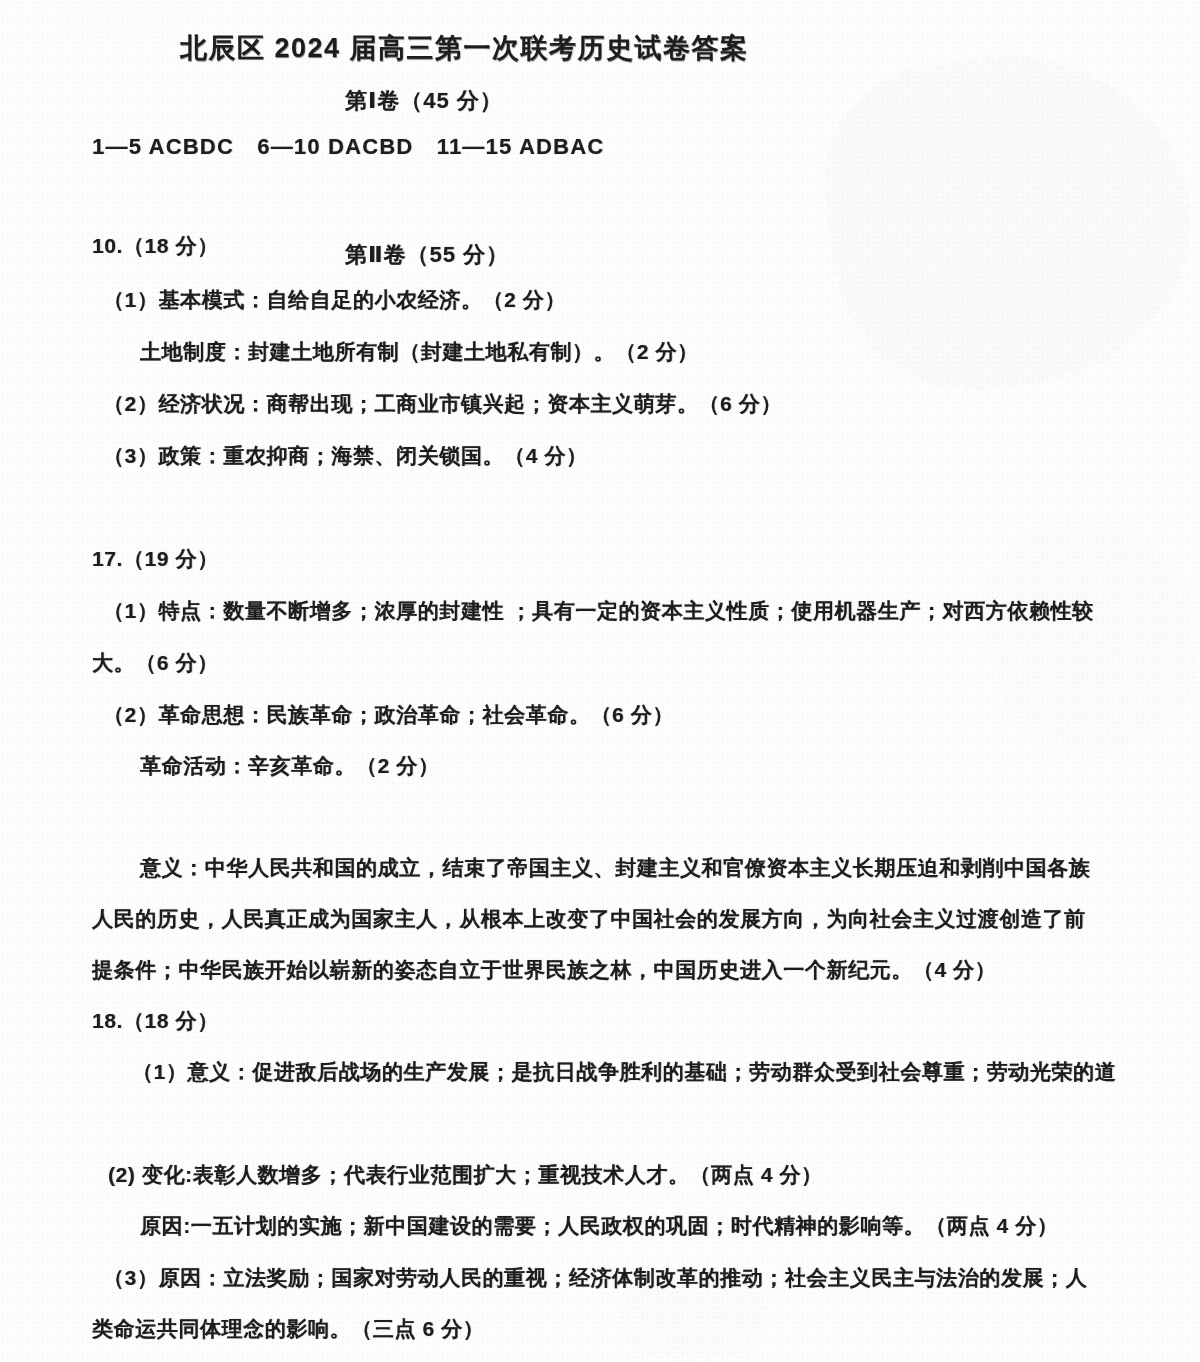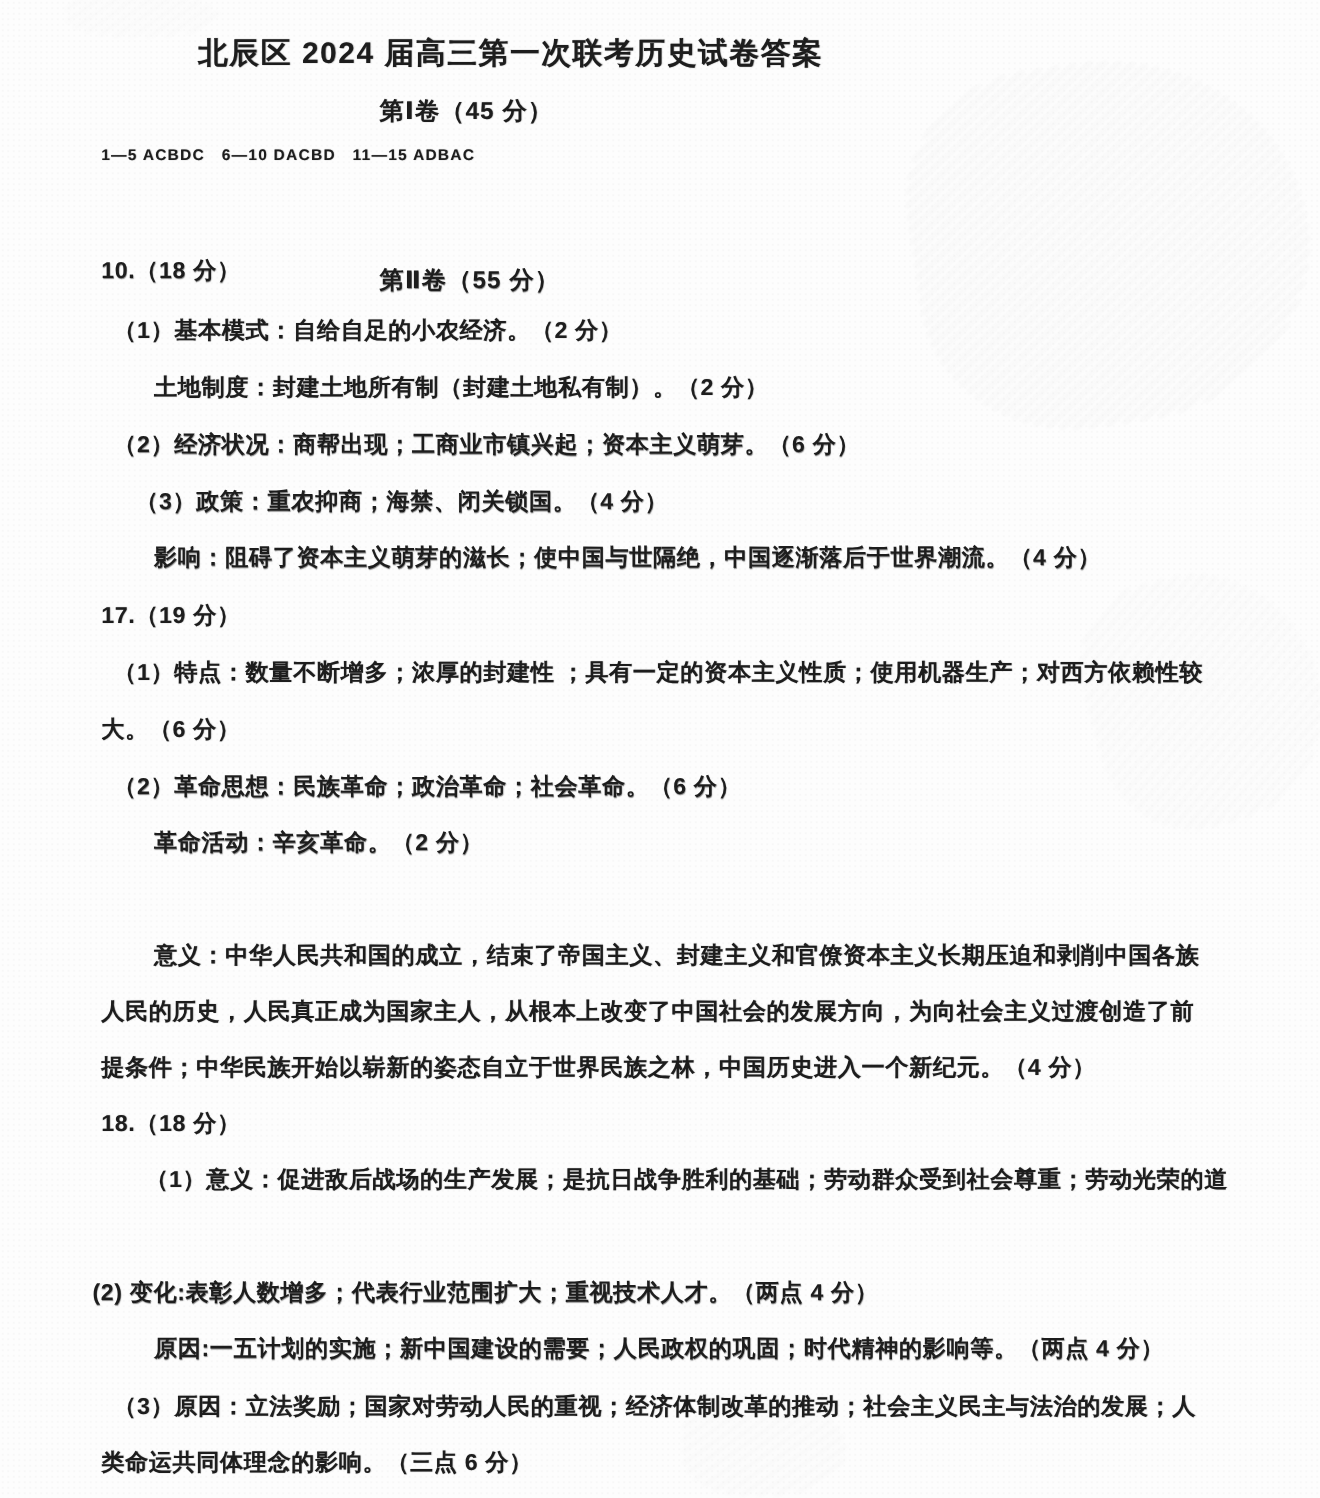--- a/index.html
+++ b/index.html
@@ -56,21 +56,21 @@
   .title {
     font-size: 27px;
     letter-spacing: 1.5px;
     text-shadow: 0.5px 0.5px 1px rgba(25,25,25,0.6);
   }
   .heading {
     font-size: 22px;
     letter-spacing: 1px;
   }
   .mcq {
-    font-size: 14px;
+    font-size: 22px;
     letter-spacing: 1.2px;
   }
 </style>
 </head>
 <body>
 
 <div class="page">
 
   <div class="speckle"></div>
   <div class="smudge s1"></div>
@@ -84,32 +84,31 @@
   <div class="line heading" style="left:345px; top:86px;">第Ⅰ卷（45 分）</div>
 
   <div class="line mcq" style="left:92px; top:132px;">1—5 ACBDC　6—10 DACBD　11—15 ADBAC</div>
 
   <div class="line heading" style="left:345px; top:200px;margin-top:40px;">第Ⅱ卷（55 分）</div>
 
   <div class="line" style="left:92px; top:232px;">10.（18 分）</div>
   <div class="line" style="left:103px; top:286px;">（1）基本模式：自给自足的小农经济。（2 分）</div>
   <div class="line" style="left:140px; top:338px;">土地制度：封建土地所有制（封建土地私有制）。（2 分）</div>
   <div class="line" style="left:103px; top:390px;">（2）经济状况：商帮出现；工商业市镇兴起；资本主义萌芽。（6 分）</div>
-  <div class="line" style="left:103px; top:442px;margin-left:20px;">（3）政策：重农抑商；海禁、闭关锁国。（4 分）</div>
-  <div class="line" style="left:140px; top:493px;">影响：阻碍了资本主义萌芽的滋长；使中国与世隔绝，中国逐渐落后于世界潮流。（4 分）</div>
+  <div class="line" style="left:103px; top:442px;">（3）政策：重农抑商；海禁、闭关锁国。（4 分）</div>
 
   <div class="line" style="left:92px; top:545px;">17.（19 分）</div>
   <div class="line" style="left:103px; top:597px;">（1）特点：数量不断增多；浓厚的封建性 ；具有一定的资本主义性质；使用机器生产；对西方依赖性较</div>
   <div class="line" style="left:92px; top:649px;">大。（6 分）</div>
   <div class="line" style="left:103px; top:701px;">（2）革命思想：民族革命；政治革命；社会革命。（6 分）</div>
   <div class="line" style="left:140px; top:752px;">革命活动：辛亥革命。（2 分）</div>
   <div class="line" style="left:92px; top:905px;">人民的历史，人民真正成为国家主人，从根本上改变了中国社会的发展方向，为向社会主义过渡创造了前</div>
   <div class="line" style="left:140px; top:854px;">意义：中华人民共和国的成立，结束了帝国主义、封建主义和官僚资本主义长期压迫和剥削中国各族</div>
   <div class="line" style="left:92px; top:956px;">提条件；中华民族开始以崭新的姿态自立于世界民族之林，中国历史进入一个新纪元。（4 分）</div>
 
   <div class="line" style="left:92px; top:1007px;">18.（18 分）</div>
   <div class="line" style="left:103px; top:1058px;margin-left:29px;">（1）意义：促进敌后战场的生产发展；是抗日战争胜利的基础；劳动群众受到社会尊重；劳动光荣的道</div>
-  <div class="line" style="left:84px; top:1161px;">(2) 变化:表彰人数增多；代表行业范围扩大；重视技术人才。（两点 4 分）</div>
+  <div class="line" style="left:108px; top:1161px;">(2) 变化:表彰人数增多；代表行业范围扩大；重视技术人才。（两点 4 分）</div>
   <div class="line" style="left:140px; top:1212px;">原因:一五计划的实施；新中国建设的需要；人民政权的巩固；时代精神的影响等。（两点 4 分）</div>
   <div class="line" style="left:103px; top:1264px;">（3）原因：立法奖励；国家对劳动人民的重视；经济体制改革的推动；社会主义民主与法治的发展；人</div>
   <div class="line" style="left:92px; top:1315px;">类命运共同体理念的影响。（三点 6 分）</div>
 
 </div>
 
 </body></html>

